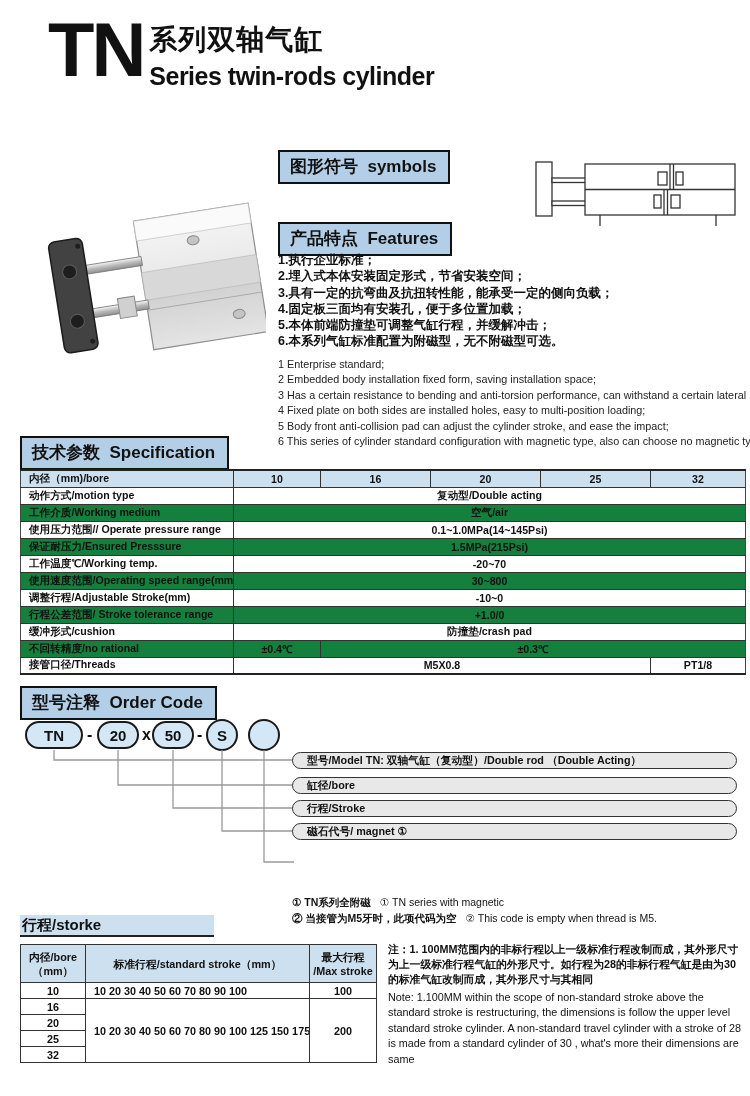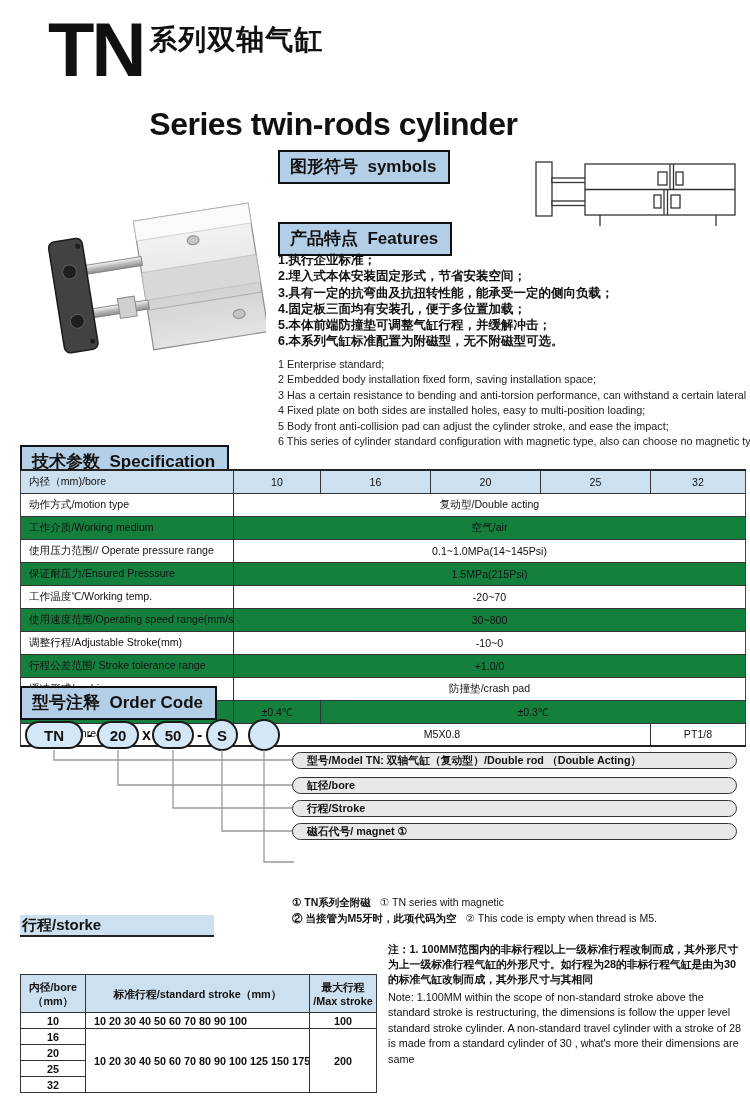--- a/index.html
+++ b/index.html
@@ -6,35 +6,35 @@
   html,body { background:#fff; }
   .page {
     position:relative; width:750px; height:1096px; background:#fff;
     font-family:"Liberation Sans", sans-serif; color:#111; overflow:hidden;
   }
   
   .title { position:absolute; left:48px; top:6px; display:flex; align-items:flex-start; }
   .brand { font-size:76px; font-weight:800; letter-spacing:-3px; line-height:88px; }
   .title-right { margin-left:6px; margin-top:14px; }
   .title-cn { font-size:28px; font-weight:800; line-height:40px; letter-spacing:1px; }
-  .title-en { font-size:32px; font-weight:700; line-height:32px; letter-spacing:-0.5px;margin-top:48px; }
+  .title-en { font-size:25px; font-weight:700; line-height:32px; letter-spacing:-0.5px; }
   
   .hdr {
     position:absolute; background:#b3cfe7; border:2px solid #111;
     font-size:17px; font-weight:800; padding:3px 12px 4px 10px; white-space:nowrap;
   }
   
   .feat-cn { position:absolute; left:278px; top:252px; font-size:12.5px; font-weight:700; line-height:16.3px; white-space:nowrap; }
   .feat-en { position:absolute; left:278px; top:357px; font-size:10.8px; font-weight:400; color:#222; line-height:15.4px; white-space:nowrap; }
   
   table { border-collapse:collapse; table-layout:fixed; }
   .spec { position:absolute; left:20px; top:469px; width:725px;
           border-top:2px solid #222; border-bottom:2px solid #222;
           border-left:1px solid #444; border-right:1px solid #444; }
-  .spec td { height:23px; font-size:10.6px; font-weight:400; border-bottom:1px solid #333;
+  .spec td { height:17px; font-size:10.6px; font-weight:700; border-bottom:1px solid #333;
              overflow:hidden; white-space:nowrap; }
   .spec td.lbl { text-align:left; padding-left:8px; }
   .spec td.val { text-align:center; }
   .spec td.vl { border-left:1px solid #333; }
   .spec tr.hd td { background:#cde0f0; }
   .spec tr.gray td { background:#15803d; }
   
   .bubble { position:absolute; top:721px; height:28px; background:#d4e7f7;
             border:2px solid #1a1a1a; border-radius:15px; display:flex;
             align-items:center; justify-content:center; font-size:15px; font-weight:800; }
@@ -49,21 +49,21 @@
   .thread-box .colA { width:78px; }
   .thread-box .colA .sub { padding-left:13px; }
   .thread-box .colB { width:135px; }
   .thread-box .colC { width:115px; }
   .fn { position:absolute; left:292px; font-size:10.5px; white-space:nowrap; }
   .fn .cn { font-weight:700; } .fn .en { font-weight:400; margin-left:6px; }
   
   .strip { position:absolute; left:20px; top:915px; width:194px; height:22px;
            background:#cde0f0; border-bottom:2px solid #222; font-size:15px;
            font-weight:700; padding:1px 0 0 2px; }
-  .stk { position:absolute; left:20px; top:944px; width:356px; border:1.5px solid #333;margin-top:30px; }
+  .stk { position:absolute; left:20px; top:944px; width:356px; border:1.5px solid #333; }
   .stk td { border:1px solid #333; font-size:10.8px; font-weight:700; text-align:center; }
   .stk tr.hd td { background:#cde0f0; height:38px; line-height:14px; }
   .stk td.list { text-align:left; padding-left:8px; white-space:nowrap; overflow:hidden; }
   .stk tr.bd td { height:16px; }
   .stk-notes { position:absolute; left:388px; top:942px; width:354px; }
   .stk-notes .cn { font-size:10.8px; font-weight:600; line-height:15.2px; }
   .stk-notes .en { font-size:10.8px; font-weight:400; line-height:15.6px; margin-top:2px; }
   svg { display:block; }
 </style>
 </head>
@@ -149,21 +149,21 @@
   </div>
   <div class="feat-en">
     <div>1 Enterprise standard;</div>
     <div>2 Embedded body installation fixed form, saving installation space;</div>
     <div>3 Has a certain resistance to bending and anti-torsion performance, can withstand a certain lateral load;</div>
     <div>4 Fixed plate on both sides are installed holes, easy to multi-position loading;</div>
     <div>5 Body front anti-collision pad can adjust the cylinder stroke, and ease the impact;</div>
     <div>6 This series of cylinder standard configuration with magnetic type, also can choose no magnetic type.</div>
   </div>
 
-  <div class="hdr" style="left:20px; top:436px;margin-top:9px;">
+  <div class="hdr" style="left:20px; top:436px;">
     <span>技术参数</span>&nbsp;
     <span>Specification</span>
   </div>
   <table class="spec">
     <colgroup>
       <col style="width:213px">
         <col style="width:87px">
         <col style="width:110px">
       <col style="width:110px">
         <col style="width:110px">

